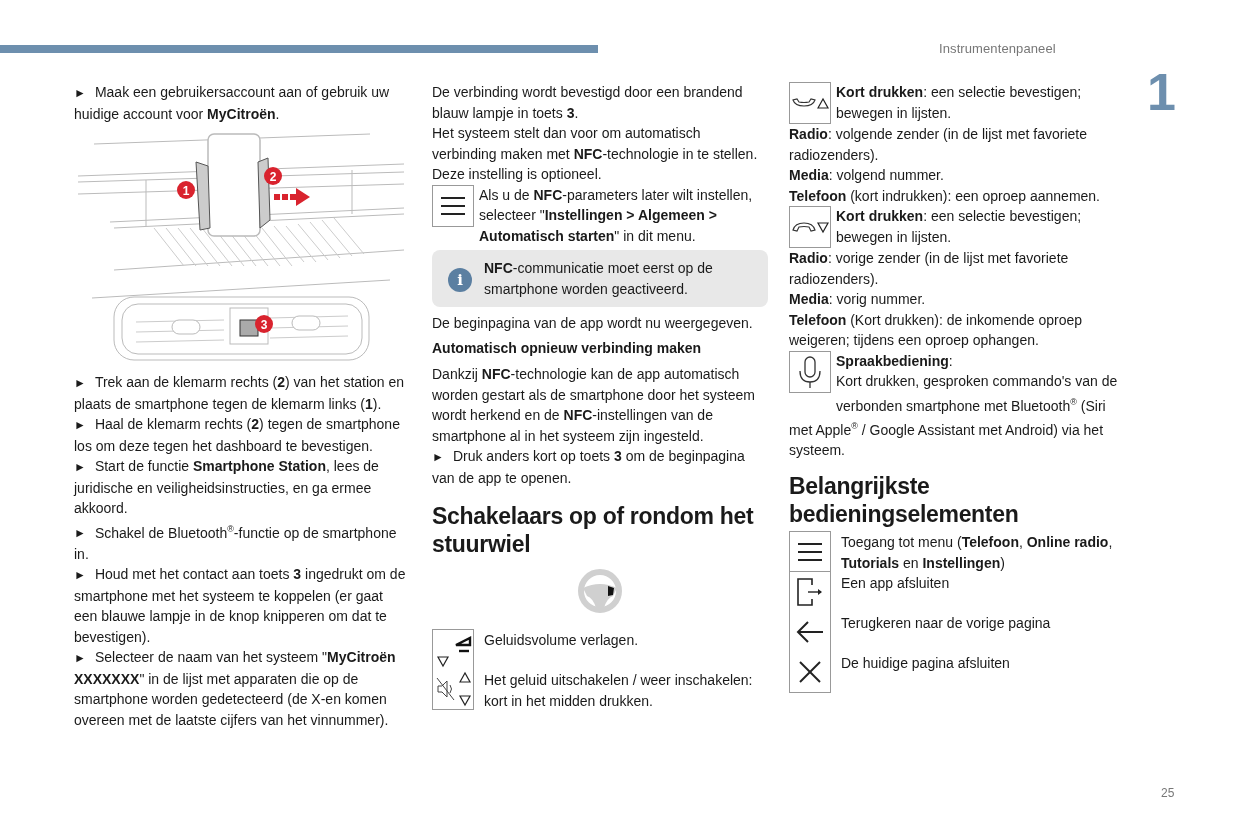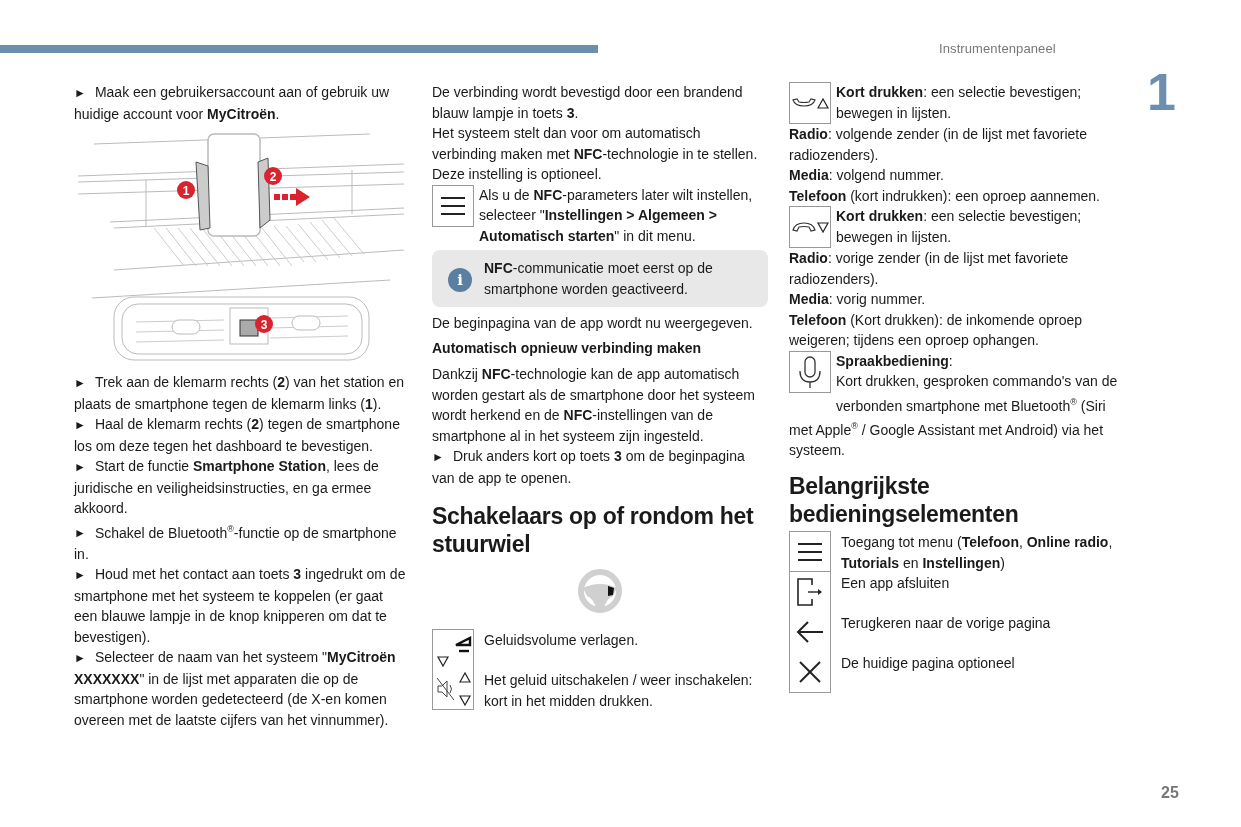--- a/index.html
+++ b/index.html
@@ -1,21 +1,21 @@
 <!DOCTYPE html>
 <html><head>
 <meta charset="utf-8">
 <style>
   * { margin:0; padding:0; box-sizing:border-box; }
   html, body { width:1241px; height:827px; background:#ffffff; overflow:hidden; }
   body { position:relative; font-family:"Liberation Sans", "DejaVu Sans", sans-serif; color:#1a1a1a; font-size:14px; line-height:20.5px; }
   .topbar { position:absolute; left:0; top:45px; width:598px; height:8px; background:#6d8fae; }
   .section-title { position:absolute; left:939px; top:39px; font-size:13px; color:#777; letter-spacing:0.1px; }
   .chapter-num { position:absolute; left:1147px; top:62px; font-size:52px; font-weight:bold; color:#6d8fae; line-height:60px; }
-  .page-num { position:absolute; left:1161px; top:783px; font-size:16px; font-weight:bold; color:#777; }
+  .page-num { position:absolute; left:1161px; top:783px; font-size:12px; font-weight:normal; color:#777; }
   .col { position:absolute; top:82px; }
   .col1 { left:74px; width:336px; }
   .col2 { left:432px; width:336px; }
   .col3 { left:789px; width:336px; }
   p { margin:0; }
   b { font-weight:bold;margin-top:20px; }
   .bullet::before { content:"\25BA"; font-size:12px; margin-right:9px; }
   .figure { width:336px; height:232px; margin:8px 0 8px 0; position:relative; }
   .icon-box { float:left; width:42px; height:42px; border:1px solid #999; margin-right:5px; display:flex; align-items:center; justify-content:center; background:#fff; }
   .clear { clear:both; }
@@ -241,18 +241,18 @@
       </div>
       <p class="txt">Terugkeren naar de vorige pagina</p>
     </div>
     <div class="ctrl-row">
       <div class="icon-box">
         <svg width="24" height="24" viewBox="0 0 24 24">
             <line x1="2" y1="2" x2="22" y2="22" stroke="#222" stroke-width="2"></line>
             <line x1="22" y1="2" x2="2" y2="22" stroke="#222" stroke-width="2"></line>
           </svg>
       </div>
-      <p class="txt">De huidige pagina optioneel</p>
+      <p class="txt">De huidige pagina afsluiten</p>
     </div>
   </div>
 </div>
 
 <div class="page-num">25</div>
 
 </body></html>

